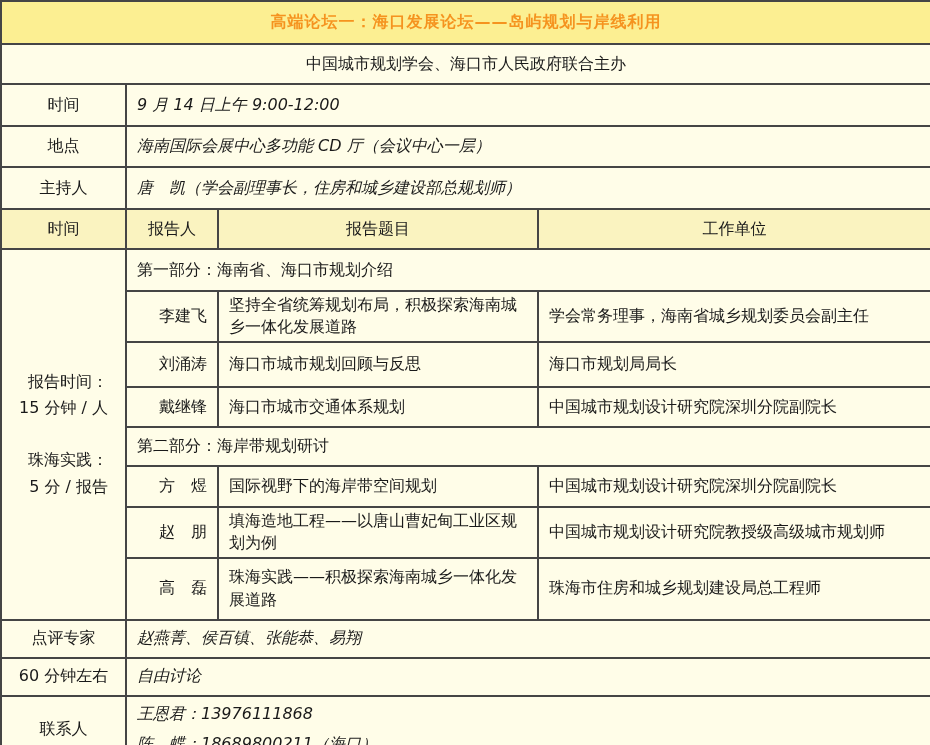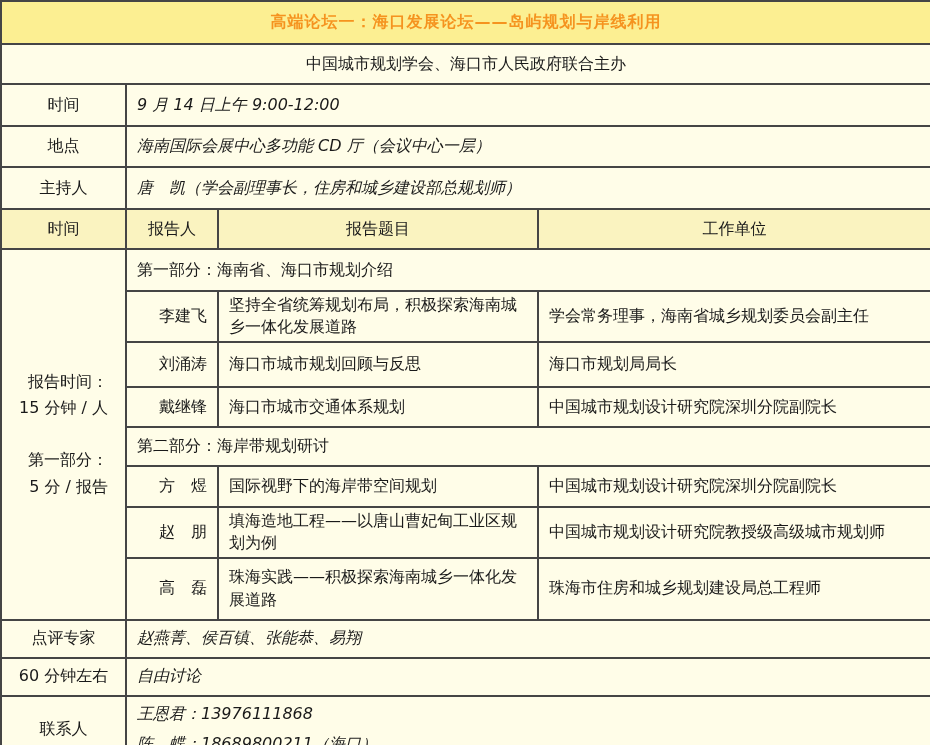--- a/index.html
+++ b/index.html
@@ -84,21 +84,21 @@
         <td class="head-cell">报告人</td>
         <td class="head-cell">报告题目</td>
         <td class="head-cell">工作单位</td>
       </tr>
       <tr style="height:42px">
         <td rowspan="8" class="duration-cell">
           <div class="duration-block">
             <div>报告时间：</div>
             <div>15 分钟 / 人</div>
             <div class="duration-gap"></div>
-            <div>第一部分：</div>
+            <div>珠海实践：</div>
             <div>5 分 / 报告</div>
           </div>
         </td>
         <td colspan="3" class="section-cell">第一部分：海南省、海口市规划介绍</td>
       </tr>
       <tr style="height:46px">
         <td class="name-cell">李建飞</td>
         <td class="topic-cell">坚持全省统筹规划布局，积极探索海南城乡一体化发展道路</td>
         <td class="org-cell">学会常务理事，海南省城乡规划委员会副主任</td>
       </tr>

